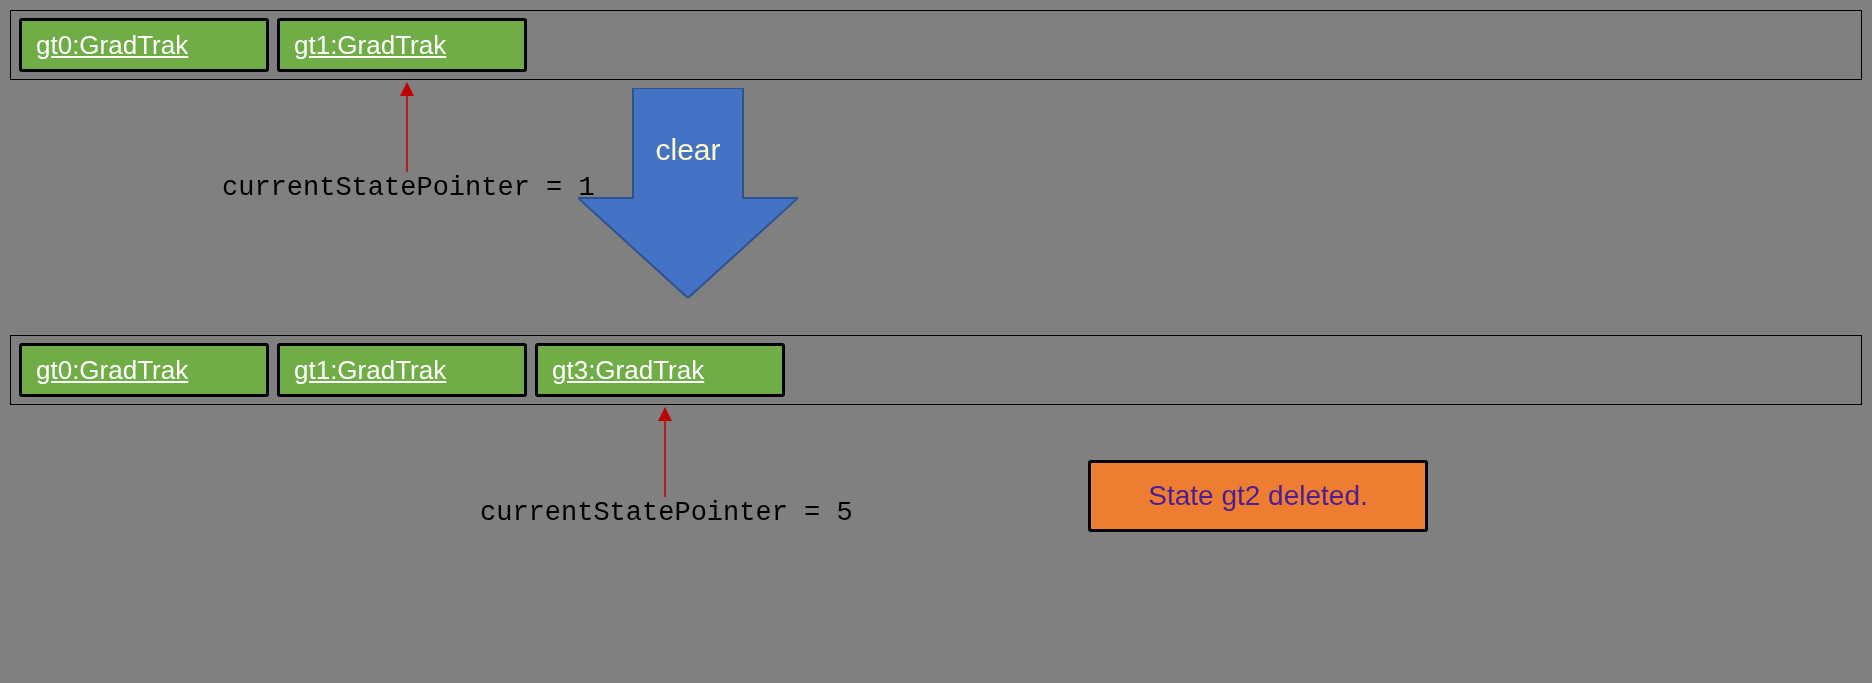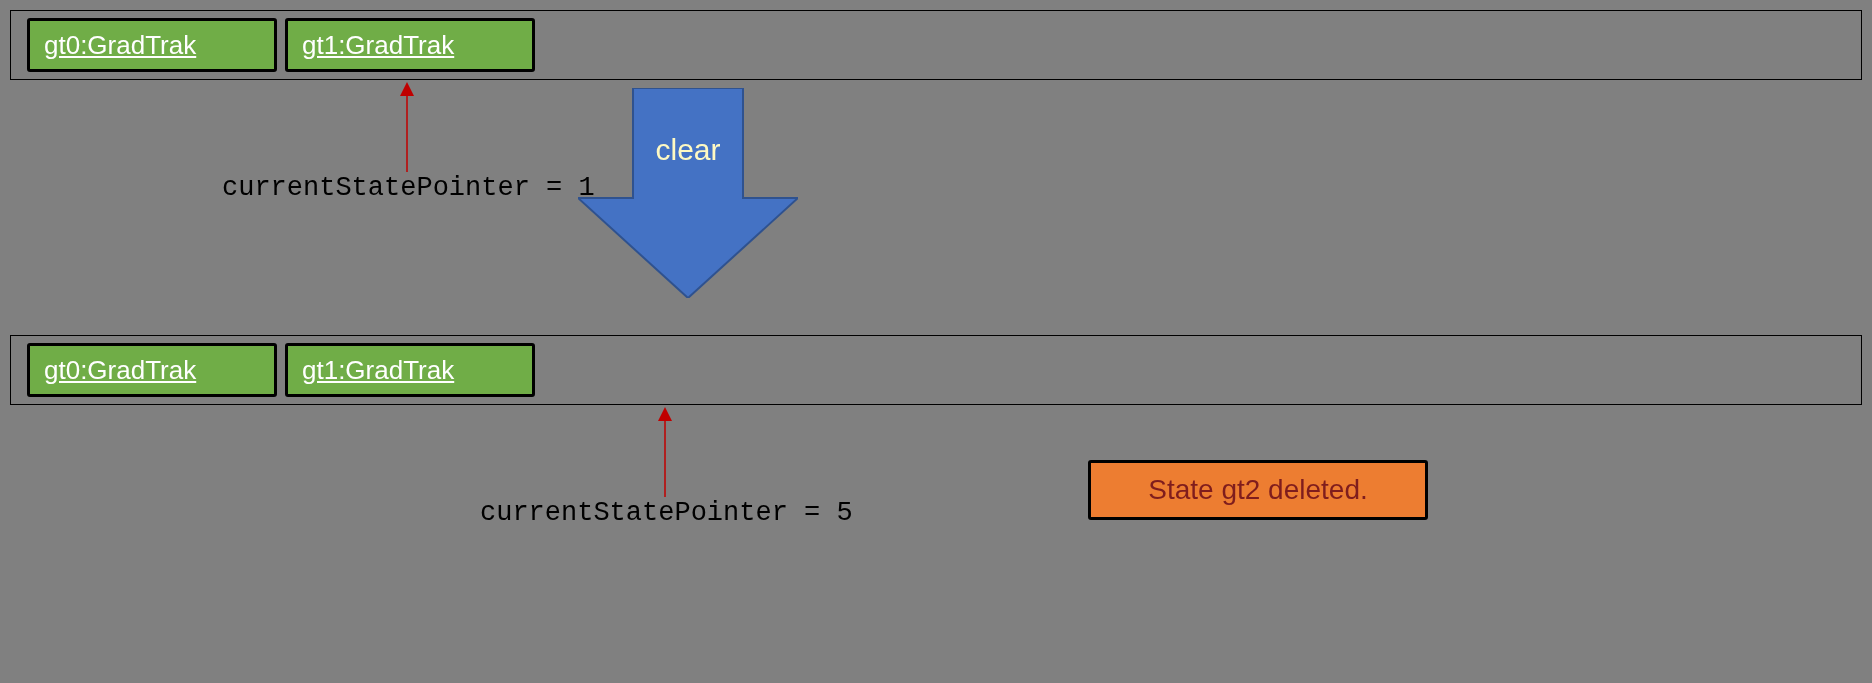--- a/index.html
+++ b/index.html
@@ -15,21 +15,21 @@
   }
   .list-container {
     position: absolute;
     left: 10px;
     width: 1852px;
     height: 70px;
     border: 1.5px solid #000;
     background: #808080;
     display: flex;
     align-items: center;
-    padding-left: 16px;
+    padding-left: 8px;
     gap: 8px;
   }
   .state-box {
     height: 54px;
     width: 250px;
     background: #70ad47;
     border: 3px solid #000;
     border-radius: 3px;
     color: #fff;
     font-size: 26px;
@@ -53,27 +53,27 @@
     position: absolute;
     color: #fef9c3;
     font-size: 30px;
     text-align: center;
   }
   .callout {
     position: absolute;
     background: #ed7d31;
     border: 3.5px solid #000;
     border-radius: 3px;
-    color: #7f1d1d;
+    color: #4c1d95;
     font-size: 28px;
     display: flex;
     align-items: center;
     justify-content: center;
     padding: 8px 20px;
-    height: 60px;
+    height: 72px;
   }
   svg.red-arrow {
     position: absolute;
   }
 </style>
 </head>
 <body>
 
 <div class="list-container" style="top:10px">
   <div class="state-box">
@@ -95,20 +95,23 @@
 </svg>
 <div class="big-arrow-label" style="left:578px; top:133px; width:220px">clear</div>
 
 <div class="list-container" style="top:335px">
   <div class="state-box">
     <span>gt0:GradTrak</span>
   </div>
   <div class="state-box">
     <span>gt1:GradTrak</span>
   </div>
+  <div class="state-box">
+    <span>gt3:GradTrak</span>
+  </div>
 </div>
 
 <svg class="red-arrow" style="left:658px; top:407px;" width="14" height="90">
   <line x1="7" y1="12" x2="7" y2="90" stroke="#c00000" stroke-width="1.5"></line>
   <polygon points="7,0 0,14 14,14" fill="#c00000"></polygon>
 </svg>
 <div class="ptr-label" style="left:480px; top:498px">currentStatePointer = 5</div>
 
 <div class="callout" style="left:1088px; top:460px; width:340px">
   <span>State gt2 deleted.</span>

